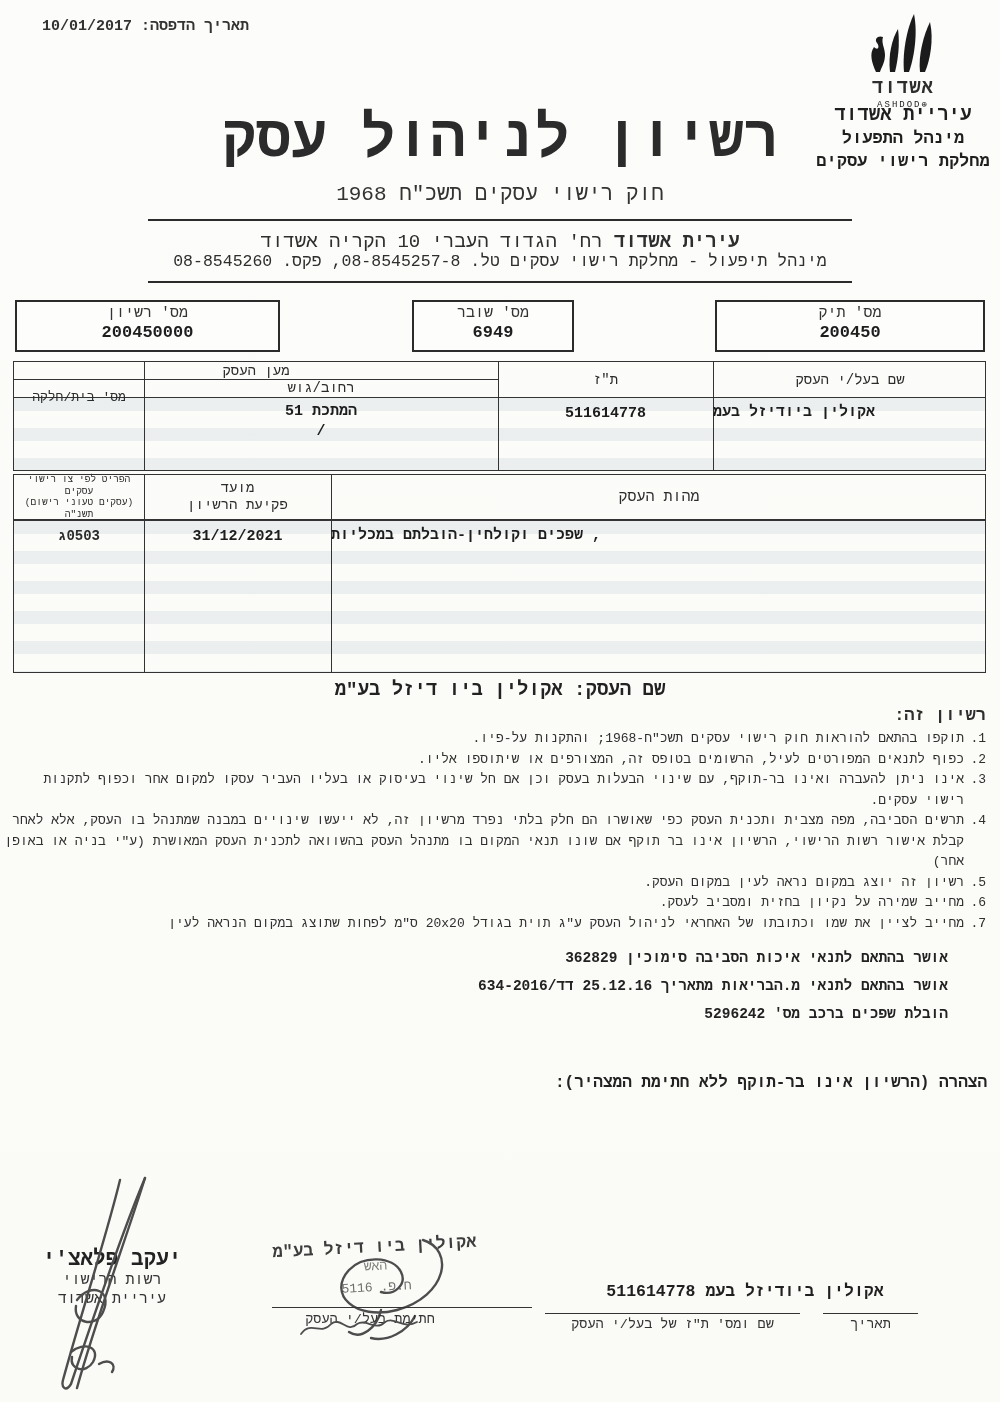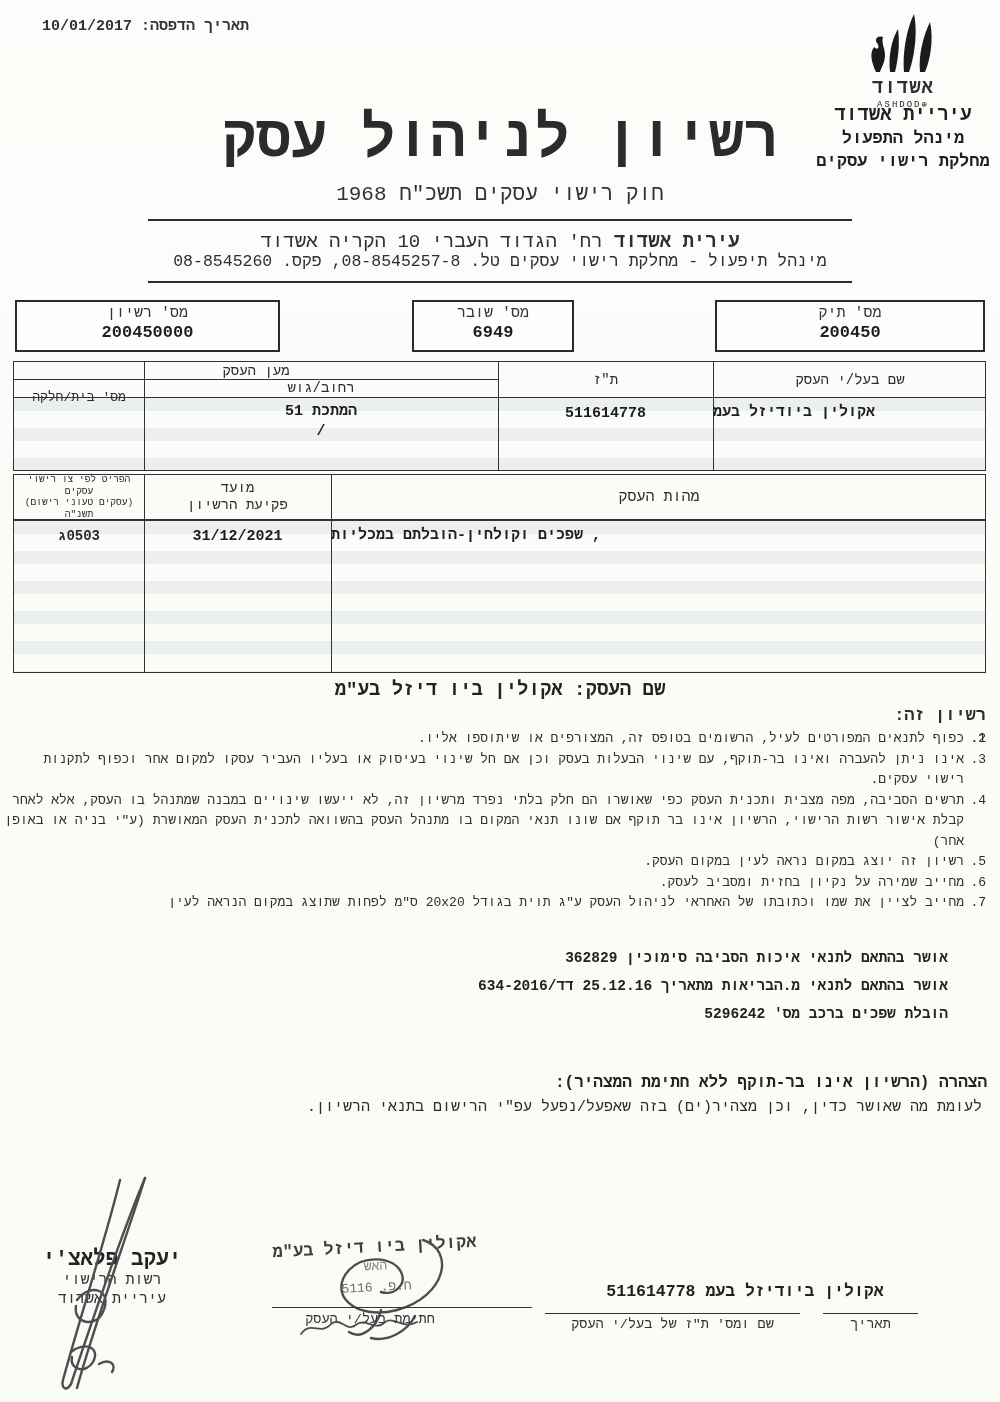--- a/index.html
+++ b/index.html
@@ -162,38 +162,37 @@
     </div>
     <div class="cell val-b" style="left:317px;width:648px;top:50px;height:20px;justify-content:flex-end;">, שפכים וקולחין-הובלתם במכליות</div>
     <div class="cell val-b" style="left:130px;width:187px;top:52px;height:18px;">31/12/2021</div>
     <div class="cell" style="left:0;width:130px;top:52px;height:18px;font-size:14px;font-weight:bold;">0503ג</div>
   </div>
 
   <div class="abs biz-name">שם העסק: אקולין ביו דיזל בע"מ</div>
 
   <div class="abs terms-head">רשיון זה:</div>
   <div class="abs terms">
-    <div class="term"><span class="num">1.</span></div>
+    <div class="term"><span class="num">1.</span><span>תוקפו בהתאם להוראות חוק רישוי עסקים תשכ"ח-1968; והתקנות על-פיו.</span></div>
     <div class="term"><span class="num">2.</span><span>כפוף לתנאים המפורטים לעיל, הרשומים בטופס זה, המצורפים או שיתוספו אליו.</span></div>
     <div class="term"><span class="num">3.</span><span>אינו ניתן להעברה ואינו בר-תוקף, עם שינוי הבעלות בעסק וכן אם חל שינוי בעיסוק או בעליו העביר עסקו למקום אחר וכפוף לתקנות רישוי עסקים.</span></div>
     <div class="term"><span class="num">4.</span><span>תרשים הסביבה, מפה מצבית ותכנית העסק כפי שאושרו הם חלק בלתי נפרד מרשיון זה, לא ייעשו שינויים במבנה שמתנהל בו העסק, אלא לאחר קבלת אישור רשות הרישוי, הרשיון אינו בר תוקף אם שונו תנאי המקום בו מתנהל העסק בהשוואה לתכנית העסק המאושרת (ע"י בניה או באופן אחר)</span></div>
     <div class="term"><span class="num">5.</span><span>רשיון זה יוצג במקום נראה לעין במקום העסק.</span></div>
     <div class="term"><span class="num">6.</span><span>מחייב שמירה על נקיון בחזית ומסביב לעסק.</span></div>
     <div class="term"><span class="num">7.</span><span>מחייב לציין את שמו וכתובתו של האחראי לניהול העסק ע"ג תוית בגודל 20x20 ס"מ לפחות שתוצג במקום הנראה לעין</span></div>
   </div>
 
   <div class="abs approvals">
     <div>אושר בהתאם לתנאי איכות הסביבה סימוכין 362829</div>
     <div>אושר בהתאם לתנאי מ.הבריאות מתאריך 25.12.16 דד/634-2016</div>
     <div>הובלת שפכים ברכב מס' 5296242</div>
   </div>
 
   <div class="abs decl-head">הצהרה (הרשיון אינו בר-תוקף ללא חתימת המצהיר):</div>
   <div class="abs decl-lines">
-    <div>לעומת מה שאושר כדין, וכן מצהיר(ים) בזה שאפעל/נפעל עפ"י הרישום בתנאי הרשיון.</div>
   </div>
 
   <div class="abs sig-auth">
     <div class="nm">יעקב פלאצ'י</div>
     <div class="rl">רשות הרישוי</div>
     <div class="rl">עיריית אשדוד</div>
   </div>
   <svg class="abs" style="left:25px;top:1172px;" width="185" height="230" viewBox="0 0 185 230">
     <path class="scrib" d="M95,8 C82,62 56,142 38,208 C36,216 41,220 46,212 C64,158 98,58 120,6"></path>
     <path class="scrib" d="M120,6 C100,70 70,150 52,216"></path>

